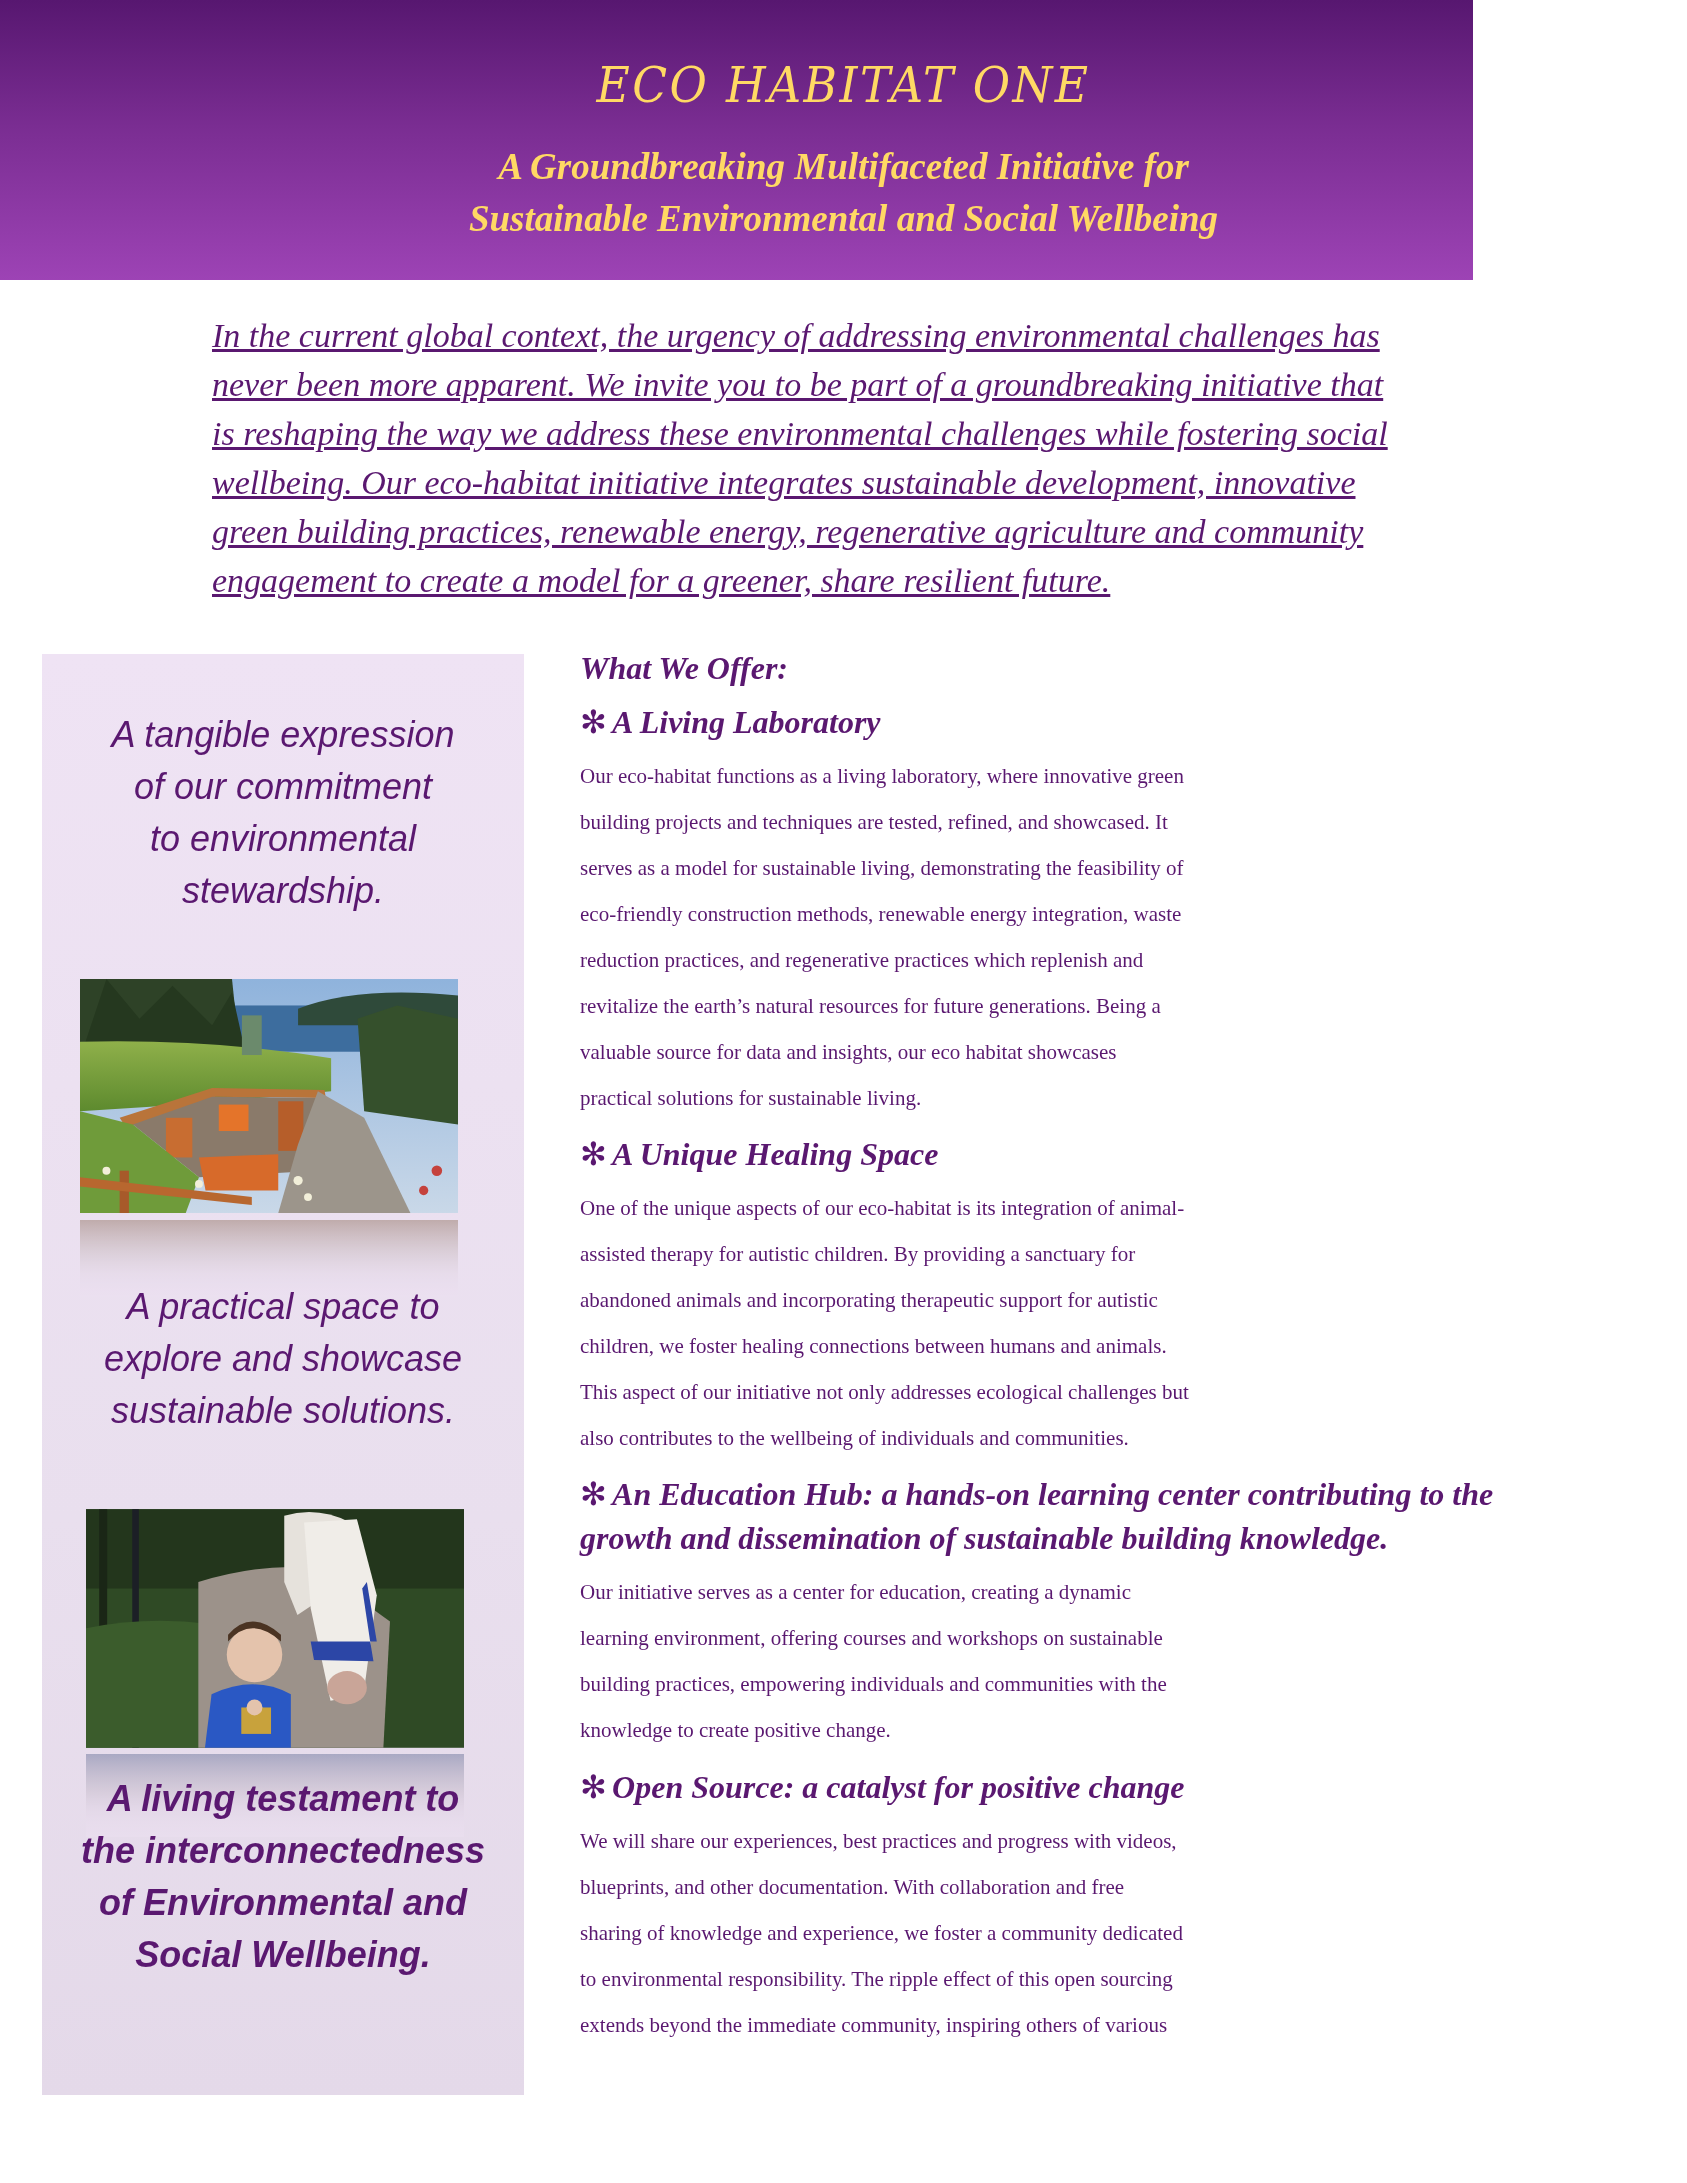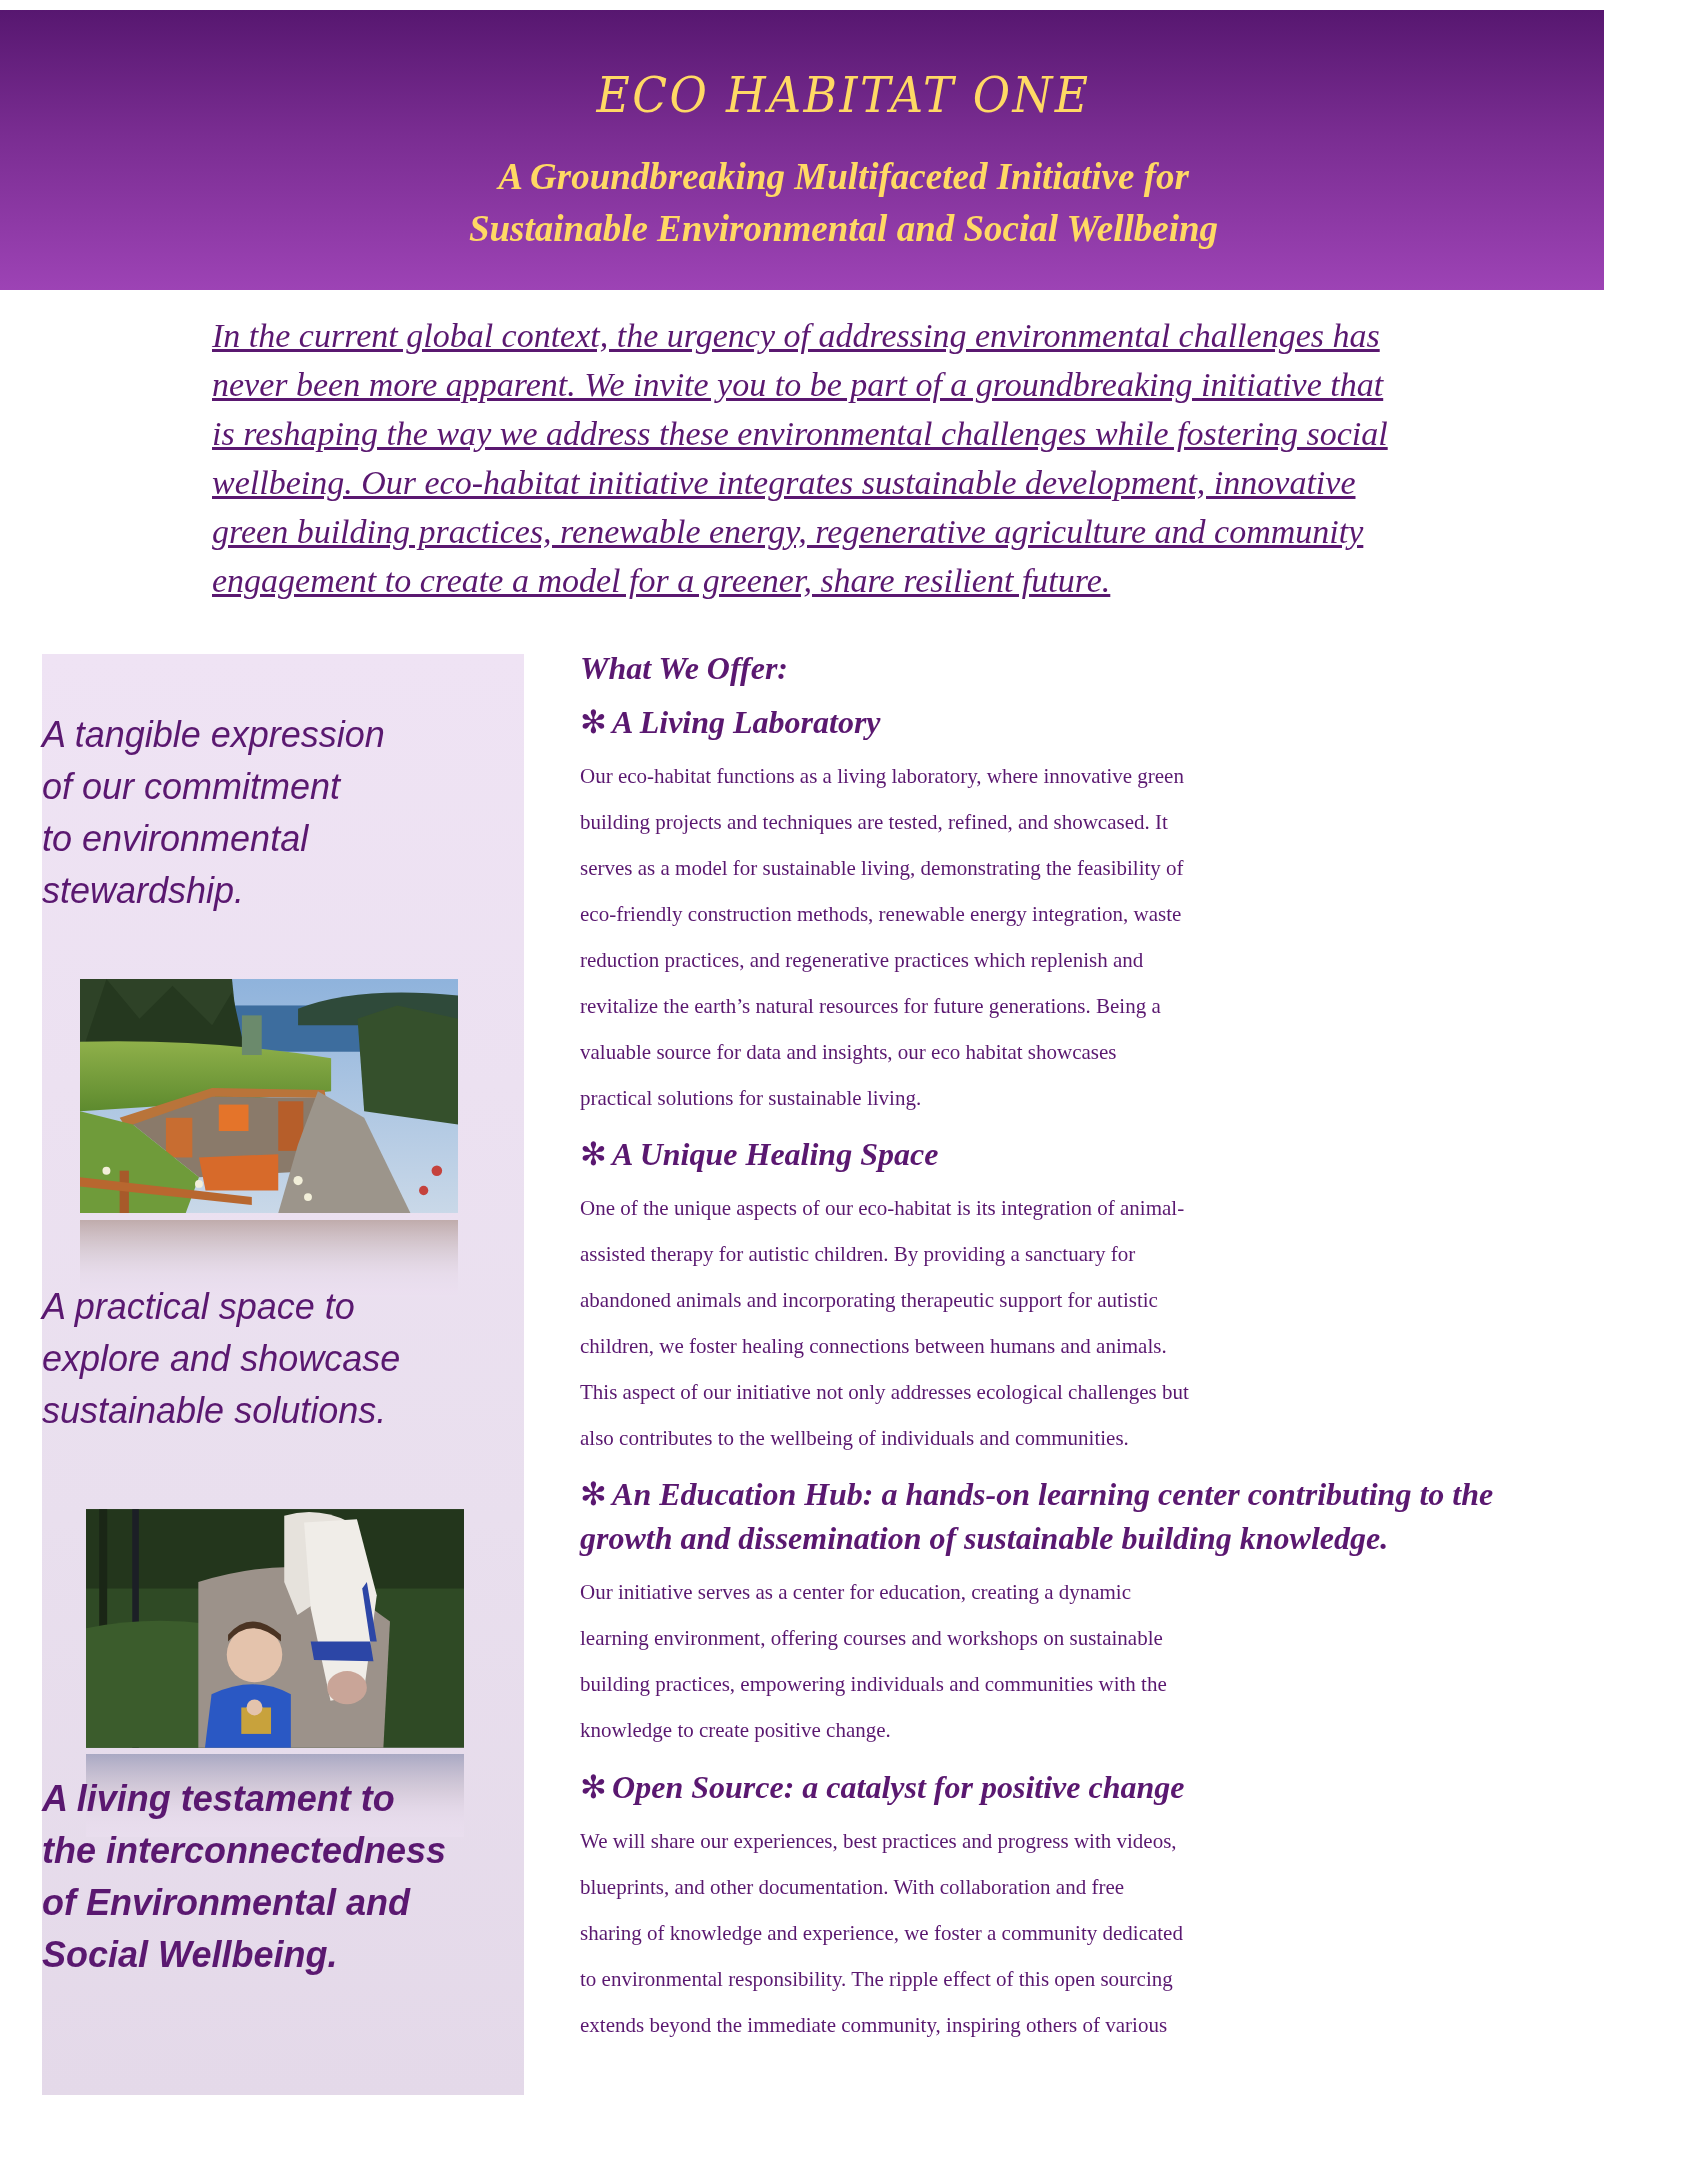--- a/index.html
+++ b/index.html
@@ -8,22 +8,22 @@
     height: 2183px;
     background: #ffffff;
     position: relative;
     overflow: hidden;
     font-family: "DejaVu Serif", serif;
     color: #5a1870;
   }
   
   .header {
     position: absolute;
-    left: 0; top: 10px;
-    width: 1604px; height: 280px;
+    left: 0; top: 0;
+    width: 1473px; height: 280px;
     background: linear-gradient(to bottom, #571770 0%, #7a2d92 45%, #9d43b5 100%);
   }
   .header .title {
     position: absolute;
     left: 0; width: 1687px;
     top: 61px;
     text-align: center;
     font-family: "DejaVu Serif", serif;
     font-style: italic;
     font-size: 49px;
@@ -63,20 +63,21 @@
   
   .sidebar {
     position: absolute;
     left: 42px; top: 654px;
     width: 482px; height: 1441px;
     background: linear-gradient(to bottom, #efe3f4 0%, #e9dfee 60%, #e4d9e9 100%);
   }
   .caption {
     position: absolute;
     left: 0; width: 482px;
+    text-align: center;
     font-family: "Liberation Sans", sans-serif;
     font-style: italic;
     font-size: 36px;
     line-height: 52px;
     color: #5a1870;
   }
   .caption div { white-space: nowrap; }
   .cap1 { top: 55px; }
   .cap2 { top: 627px; }
   .cap3 { top: 1119px; font-weight: bold; }

